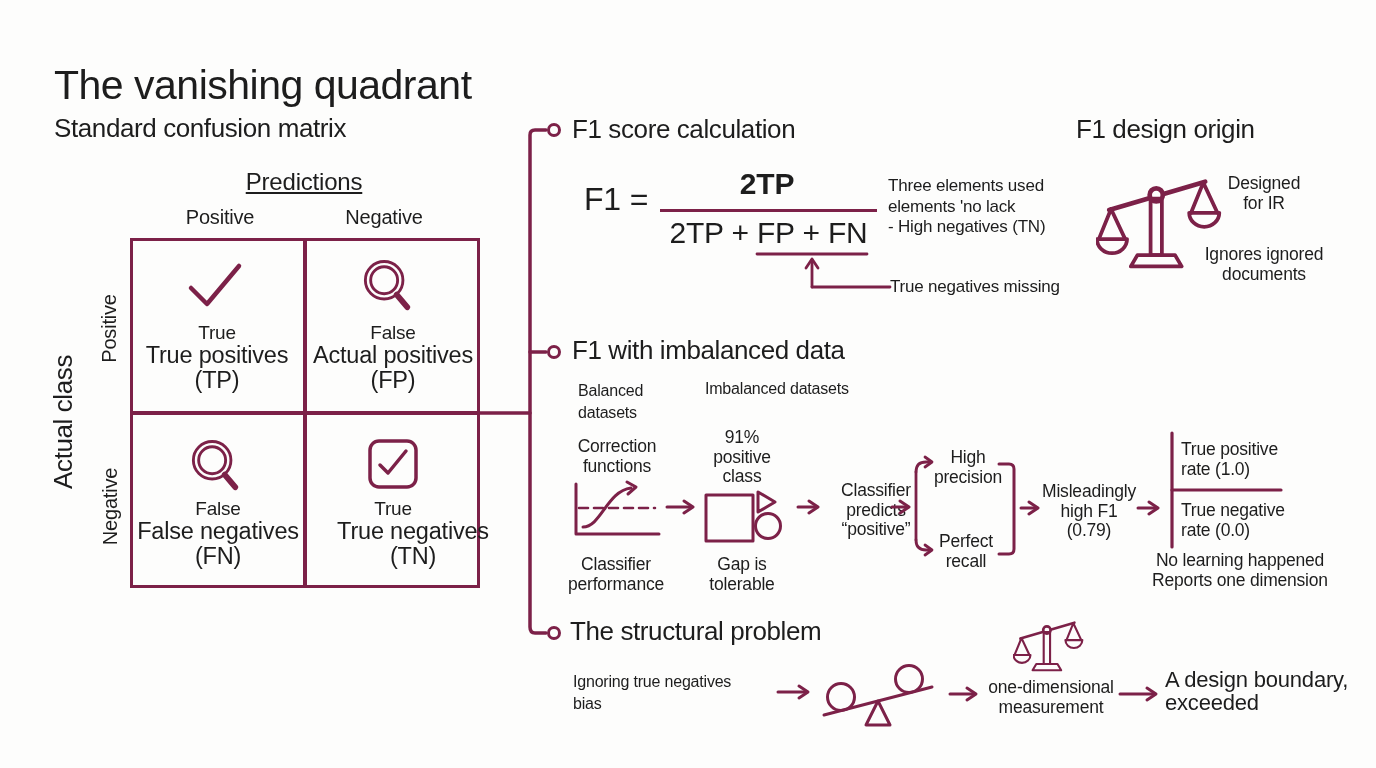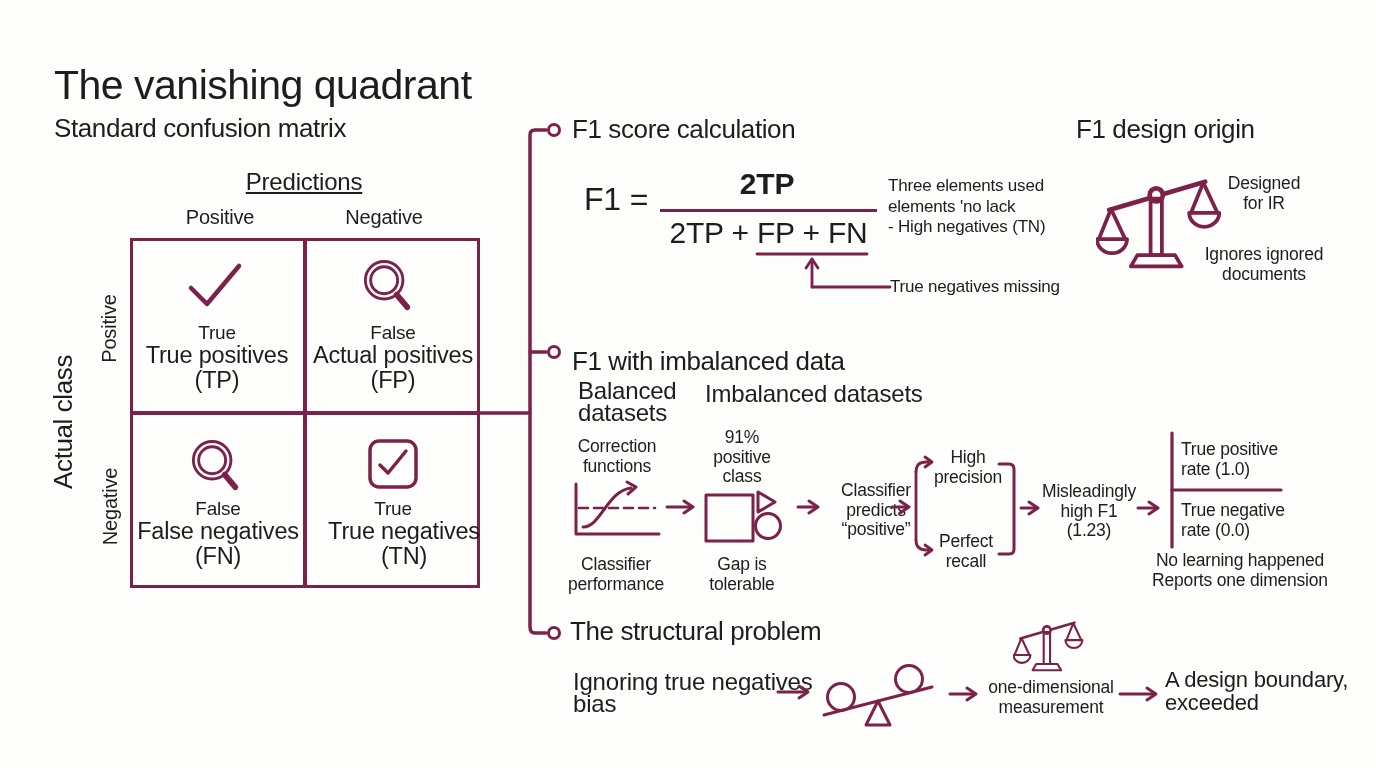--- a/index.html
+++ b/index.html
@@ -14,21 +14,21 @@
     font-family:"Liberation Sans","DejaVu Sans",sans-serif;
     color:var(--ink);
   }
   .abs{position:absolute;}
   .t{position:absolute;color:var(--ink);white-space:pre-line;letter-spacing:-0.2px;line-height:1.15;}
   .c{text-align:center;}
   .rot{transform:rotate(-90deg);}
   .title{font-size:41px;font-weight:500;letter-spacing:-0.5px;}
   .h1{font-size:26px;font-weight:500;letter-spacing:-0.4px;}
   .lbl20{font-size:20px;}
-  .lbl19{font-size:24px;}
+  .lbl19{font-size:16px;}
   .sm{font-size:17.5px;line-height:19.5px;}
   .sm2{font-size:17px;line-height:20.5px;}
   .cell-tag{font-size:19px;}
   .cell-main{font-size:23.5px;line-height:25px;}
   .formula{font-size:30px;}
   .line{position:absolute;background:var(--accent);}
   svg{display:block;overflow:visible;}
 </style>
 </head>
 <body>
@@ -94,21 +94,21 @@
 <div class="t cell-main c" style="left:128px;top:519px;width:180px;">False negatives
 (FN)</div>
 
 <svg class="abs" style="left:367px;top:438px;" width="52" height="52" viewBox="0 0 52 52">
   <g fill="none" stroke="#7c2148" stroke-linecap="round" stroke-linejoin="round">
     <rect x="3" y="3" width="46" height="46" rx="9" stroke-width="3.5"></rect>
     <polyline points="13,27 21,35 39,13" stroke-width="3.5"></polyline>
   </g>
 </svg>
 <div class="t cell-tag c" style="left:303px;top:498px;width:180px;">True</div>
-<div class="t cell-main c" style="left:292px;top:519px;width:180px;padding-left:22px;">True negatives
+<div class="t cell-main c" style="left:301px;top:519px;width:180px;padding-left:22px;">True negatives
 (TN)</div>
 
 <svg class="abs" style="left:476px;top:120px;" width="96" height="528" viewBox="0 0 96 528">
   <g fill="none" stroke="#7c2148" stroke-width="3.5" stroke-linecap="round">
     <path d="M2,293 H54"></path>
     <path d="M70,10 H59 Q54,10 54,15 V507 Q54,513 59,513 H70"></path>
     <path d="M54,232 H70"></path>
     <circle cx="78" cy="10" r="5.5" stroke-width="3" fill="#fdfdfc"></circle>
     <circle cx="78" cy="232" r="5.5" stroke-width="3" fill="#fdfdfc"></circle>
     <circle cx="78" cy="513" r="5.5" stroke-width="3" fill="#fdfdfc"></circle>
@@ -136,21 +136,21 @@
 
 <div class="t h1" style="left:1076px;top:115px;">F1 design origin</div>
 <svg class="abs" style="left:1096px;top:167px;" width="128" height="116" viewBox="0 0 136 110">
   <use href="#scale-sym"></use>
 </svg>
 <div class="t sm c" style="left:1204px;top:173px;width:120px;line-height:20px;">Designed
 for IR</div>
 <div class="t sm c" style="left:1198px;top:244px;width:132px;line-height:20px;">Ignores ignored
 documents</div>
 
-<div class="t h1" style="left:572px;top:336px;margin-top:11px;">F1 with imbalanced data</div>
+<div class="t h1" style="left:572px;top:336px;">F1 with imbalanced data</div>
 <div class="t lbl19" style="left:578px;top:380px;line-height:22px;">Balanced
 datasets</div>
 <div class="t lbl19" style="left:705px;top:380px;">Imbalanced datasets</div>
 
 <div class="t sm c" style="left:557px;top:437px;width:120px;">Correction
 functions</div>
 <svg class="abs" style="left:571px;top:479px;" width="94" height="64" viewBox="0 0 94 64">
   <g fill="none" stroke="#7c2148" stroke-linecap="round" stroke-linejoin="round">
     <path d="M5,5 V55 H88" stroke-width="3"></path>
     <path d="M8,29 H84" stroke-width="2.6" stroke-dasharray="9 6"></path>
@@ -214,21 +214,21 @@
 </svg>
 
 <svg class="abs" style="left:1020px;top:500px;" width="22" height="16" viewBox="0 0 22 16">
   <g fill="none" stroke="#7c2148" stroke-width="3" stroke-linecap="round" stroke-linejoin="round">
       <line x1="1" y1="8" x2="16" y2="8"></line>
       <polyline points="9,2 18,8 9,14"></polyline>
     </g>
 </svg>
 <div class="t sm c" style="left:1029px;top:482px;width:120px;">Misleadingly
 high F1
-(1.23)</div>
+(0.79)</div>
 <svg class="abs" style="left:1136px;top:500px;" width="26" height="16" viewBox="0 0 26 16">
   <g fill="none" stroke="#7c2148" stroke-width="3" stroke-linecap="round" stroke-linejoin="round">
       <line x1="2" y1="8" x2="20" y2="8"></line>
       <polyline points="13,2 22,8 13,14"></polyline>
     </g>
 </svg>
 
 <svg class="abs" style="left:1167px;top:430px;" width="118" height="122" viewBox="0 0 118 122">
   <g fill="none" stroke="#7c2148" stroke-width="3.2" stroke-linecap="round">
     <line x1="5" y1="3" x2="5" y2="117"></line>

